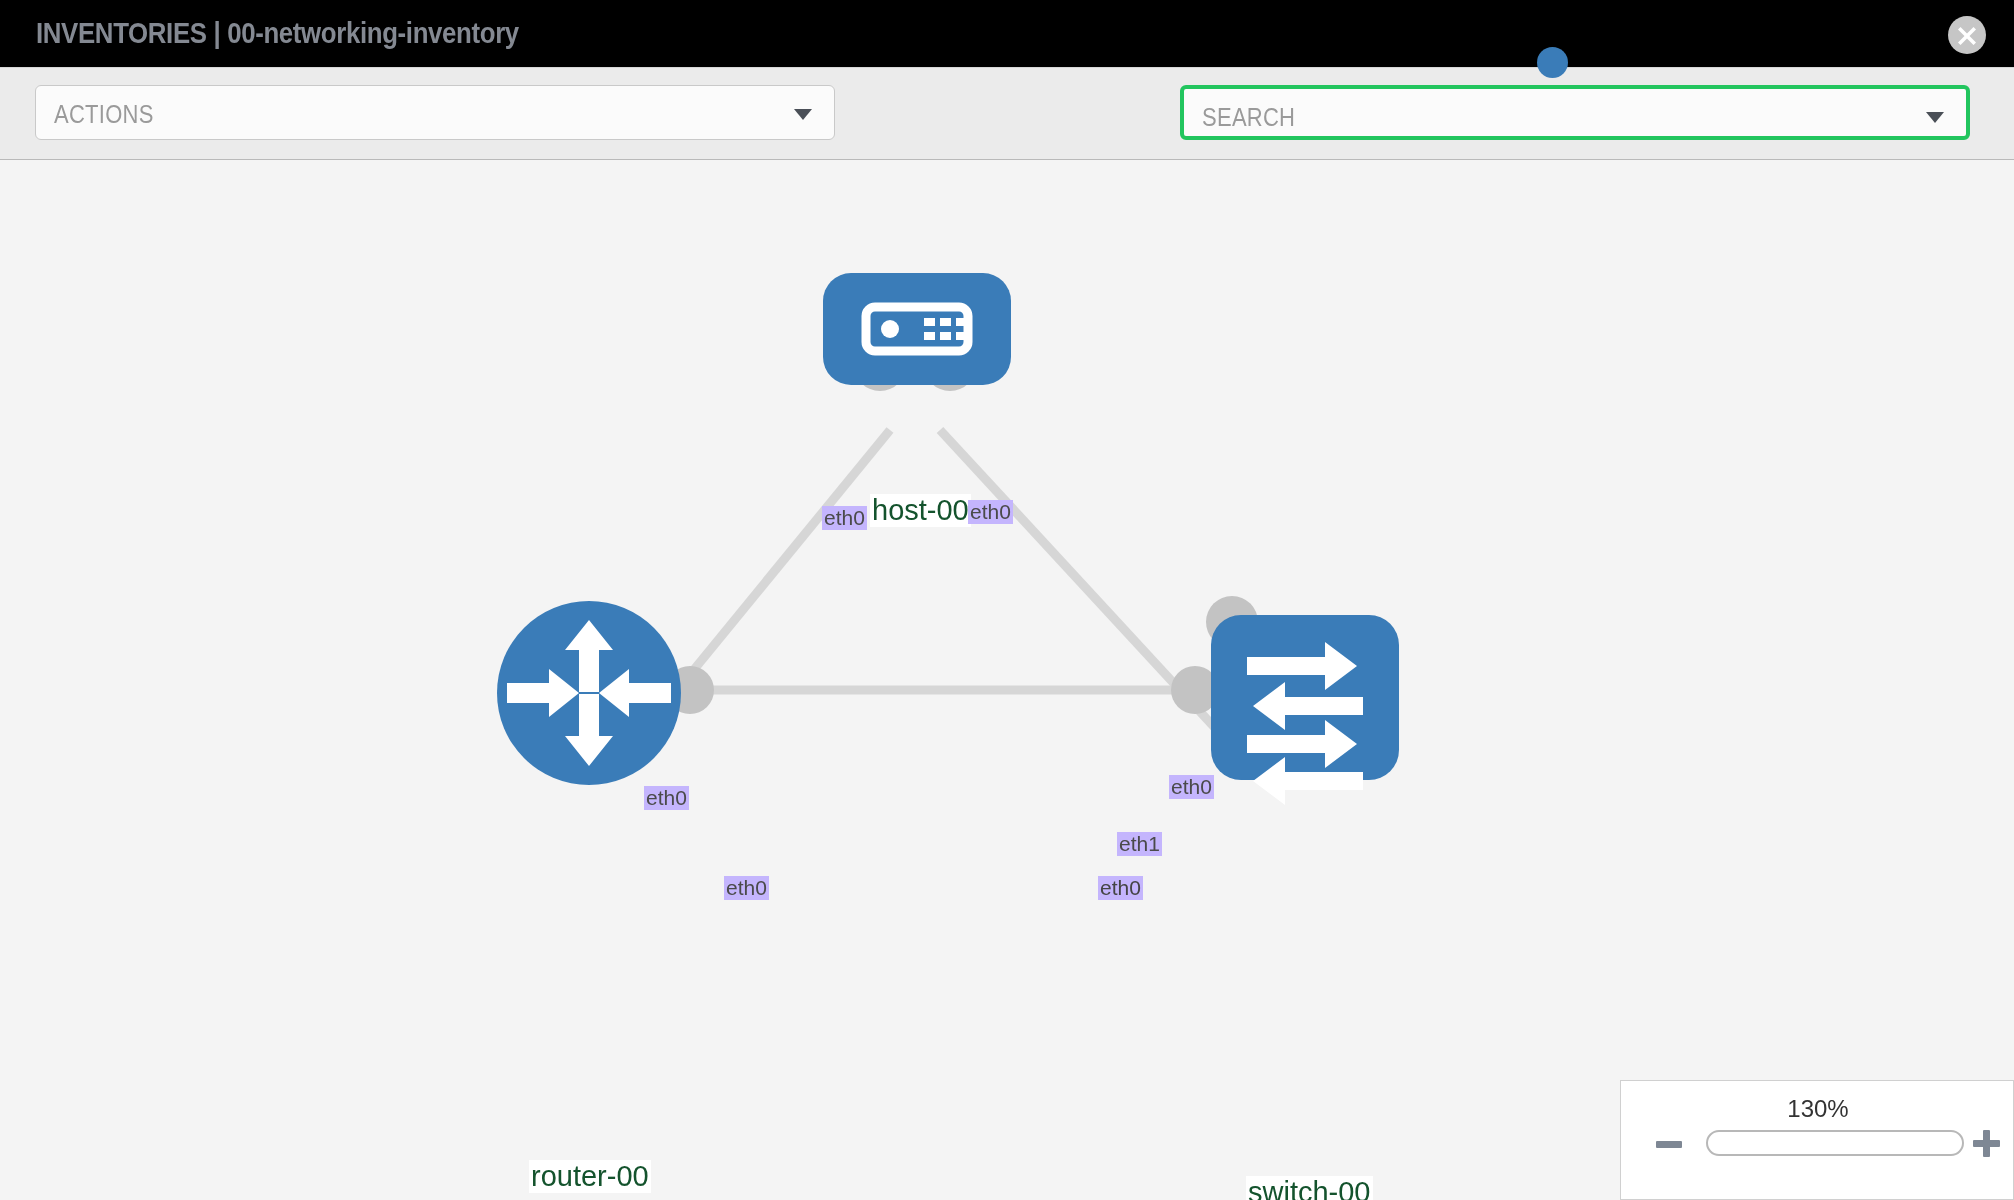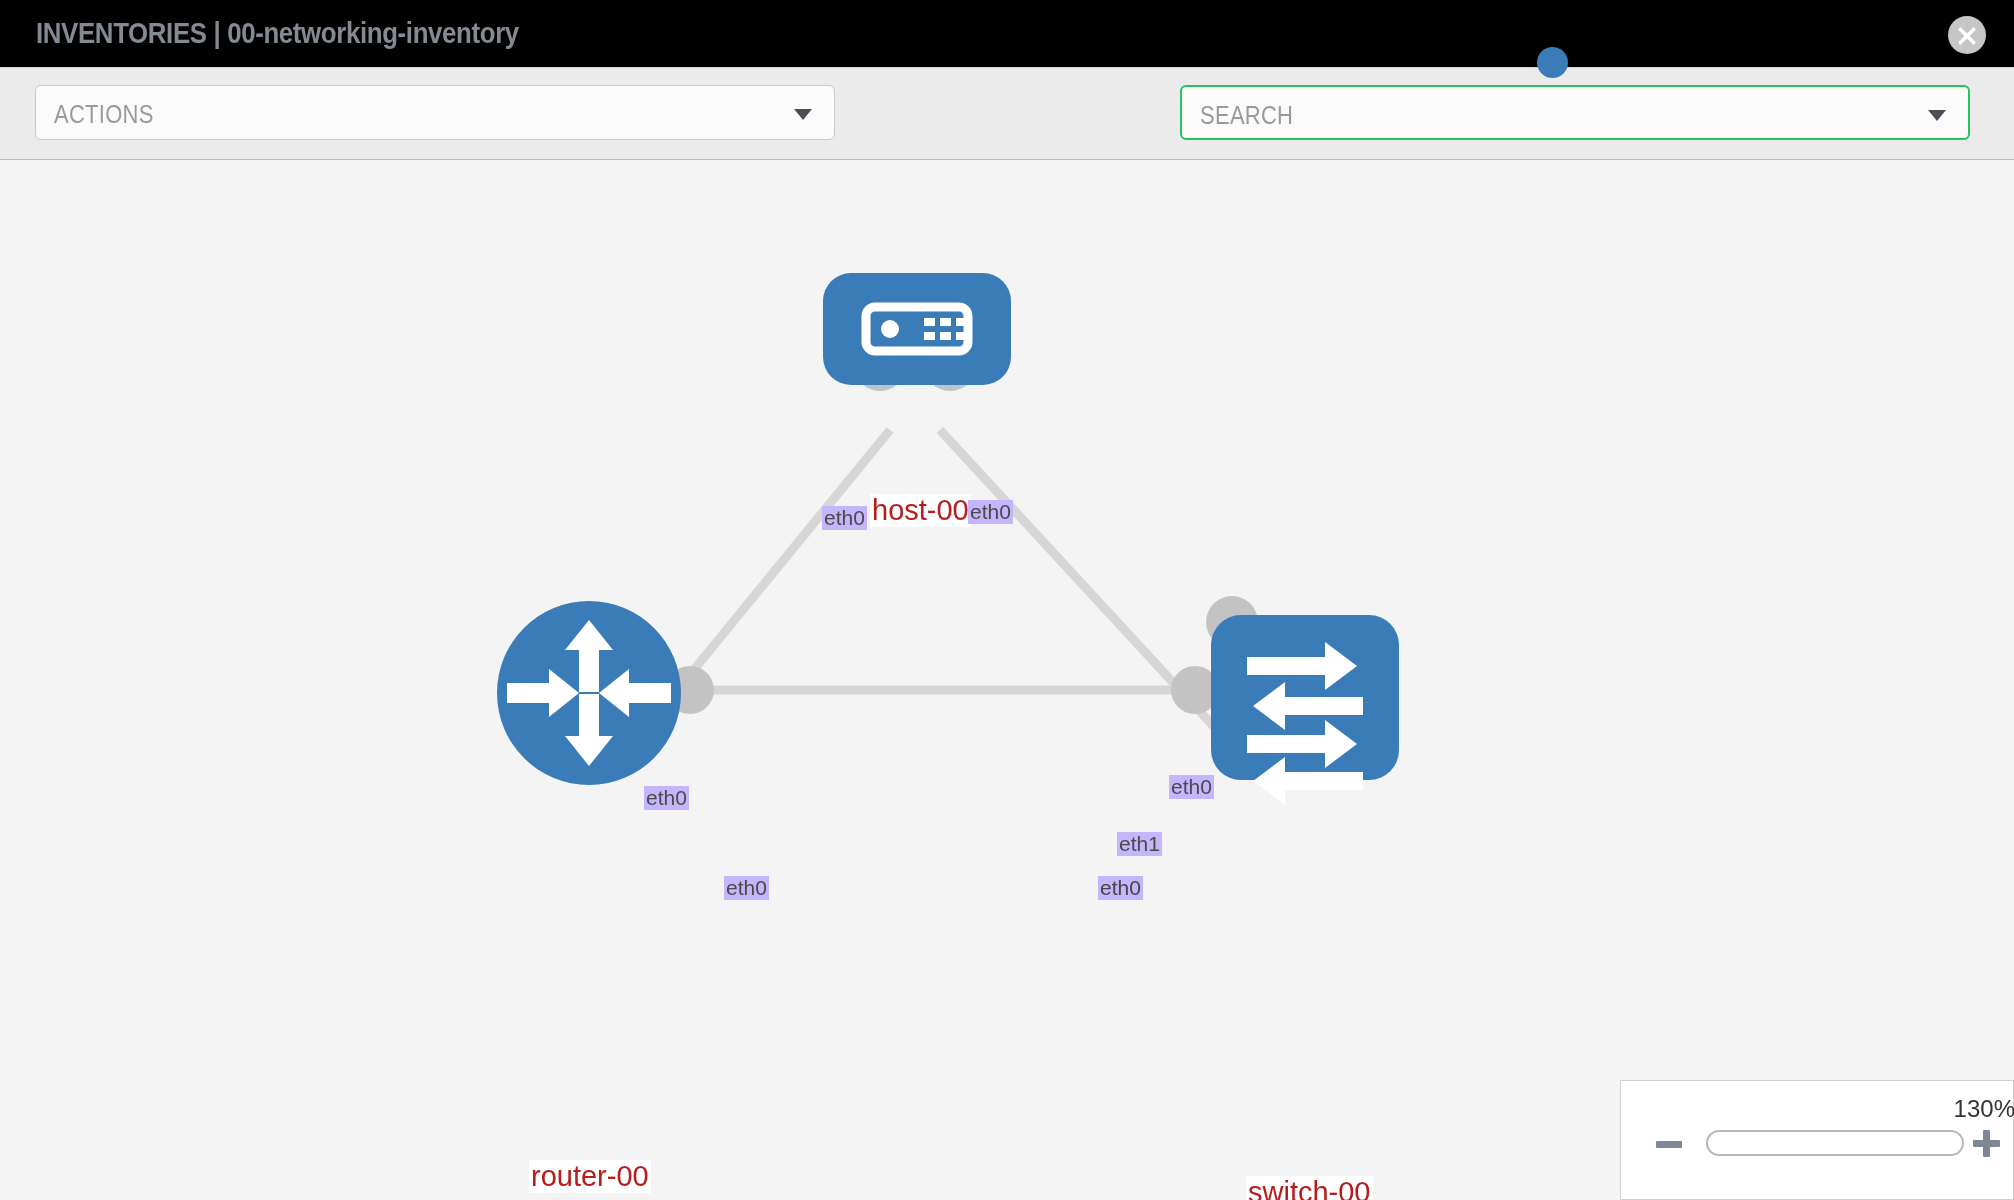--- a/index.html
+++ b/index.html
@@ -100,21 +100,21 @@
   .tool-wrench { left: 1040px; }
   .tool-key    { left: 1108px; }
 
   .search-select {
     position: absolute;
     left: 1180px;
     top: 17px;
     width: 790px;
     height: 55px;
     background: #fbfbfb;
-    border: 2px solid #22c55e;
+    border: 4px solid #22c55e;
     border-radius: 6px;
     box-sizing: border-box;
   }
   .search-label {
     position: absolute;
     left: 18px;
     top: 14px;
     font-size: 25px;
     color: #9a9a9a;
     transform: scaleX(0.88);
@@ -130,21 +130,21 @@
     width: 2014px;
     height: 1040px;
     background: #f4f4f4;
     overflow: hidden;
   }
   .topology { position: absolute; top:0; left:0; }
 
   .node-label {
     position: absolute;
     font-size: 29px;
-    color: #b91c1c;
+    color: #14532d;
     background: #ffffff;
     white-space: nowrap;
     padding: 0 2px;
   }
   .edge-label {
     position: absolute;
     font-size: 21px;
     color: #4a4a4a;
     background: #c4b5fd;
     white-space: nowrap;
@@ -161,21 +161,21 @@
     height: 120px;
     background: #ffffff;
     border: 1px solid #d0d0d0;
     box-sizing: border-box;
   }
   .zoom-value {
     position: absolute;
     top: 14px;
     left: 0;
     width: 394px;
-    text-align: right;
+    text-align: center;
     font-size: 24px;
     color: #333333;
   }
   .zoom-minus {
     position: absolute;
     left: 35px;
     top: 60px;
     width: 26px;
     height: 7px;
     background: #7e8794;

